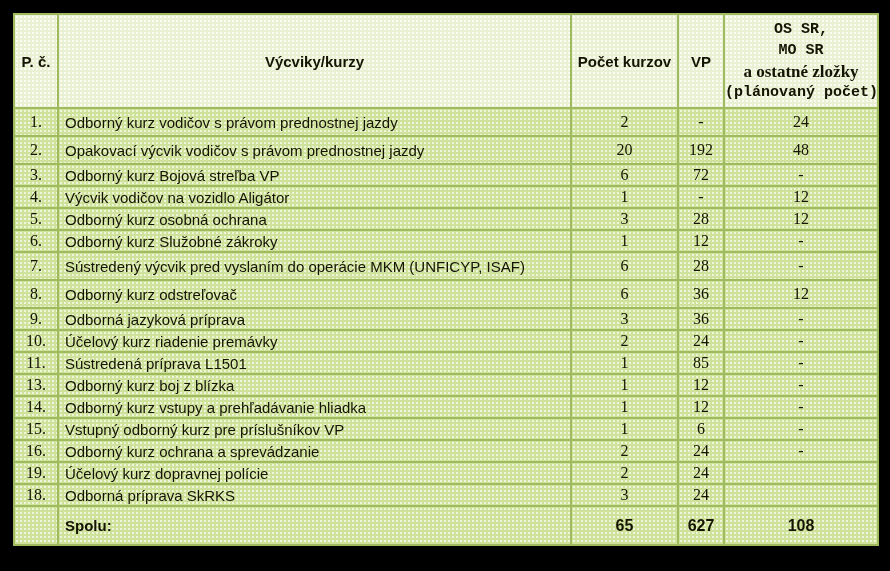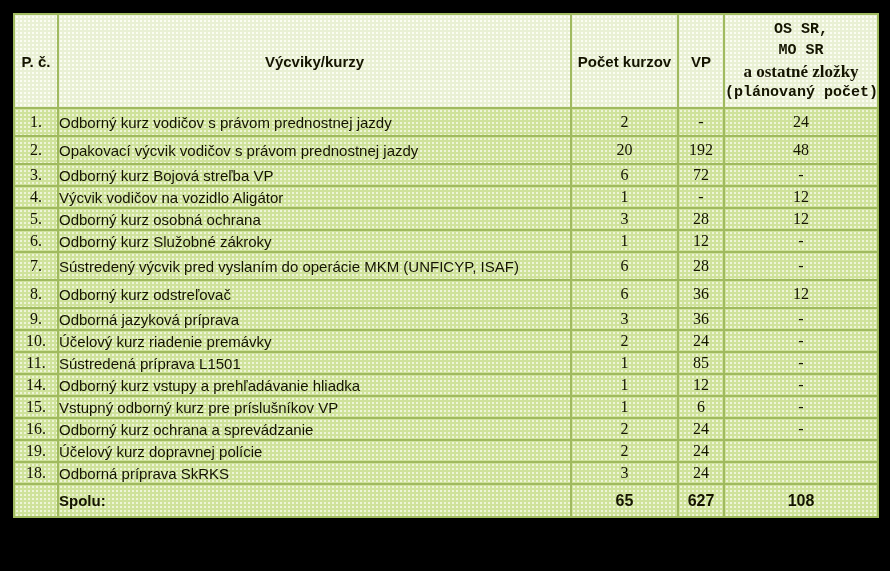--- a/index.html
+++ b/index.html
@@ -44,21 +44,21 @@
     background-color: #e9f0d4;
     background-image: radial-gradient(#fbfdf2 27%, rgba(0,0,0,0) 28%);
     background-size: 4px 4px;
   }
   thead tr { height: 94px; }
   tbody tr { height: 22px; }
   tbody tr:nth-child(1),
   tbody tr:nth-child(2),
   tbody tr:nth-child(7),
   tbody tr:nth-child(8) { height: 28px; }
-  tbody tr.total-row { height: 33px; }
+  tbody tr.total-row { height: 39px; }
 
   th.hdr {
     font-weight: bold;
     font-size: 15px;
     text-align: center;
     vertical-align: middle;
   }
   .col5-lines span {
     display: block;
     line-height: 21px;
@@ -72,20 +72,21 @@
   }
   td.num-cell {
     font-family: "Liberation Serif", serif;
     font-size: 16px;
     text-align: center;
     vertical-align: middle;
   }
   td.name-cell {
     font-size: 15px;
     text-align: left;
+    padding-left: 6px;
     vertical-align: middle;
   }
   td.val-cell {
     font-family: "Liberation Serif", serif;
     font-size: 16px;
     text-align: center;
     vertical-align: middle;
   }
   tr.total-row td {
     font-family: "Liberation Sans", sans-serif;
@@ -197,20 +198,27 @@
           <td class="val-cell fill-body">-</td>
         </tr>
         <tr>
           <td class="num-cell fill-body">11.</td>
           <td class="name-cell fill-body">Sústredená príprava L1501</td>
           <td class="val-cell fill-body">1</td>
           <td class="val-cell fill-body">85</td>
           <td class="val-cell fill-body">-</td>
         </tr>
         <tr>
+          <td class="num-cell fill-body">13.</td>
+          <td class="name-cell fill-body">Odborný kurz boj z blízka</td>
+          <td class="val-cell fill-body">1</td>
+          <td class="val-cell fill-body">12</td>
+          <td class="val-cell fill-body">-</td>
+        </tr>
+        <tr>
           <td class="num-cell fill-body">14.</td>
           <td class="name-cell fill-body">Odborný kurz vstupy a prehľadávanie hliadka</td>
           <td class="val-cell fill-body">1</td>
           <td class="val-cell fill-body">12</td>
           <td class="val-cell fill-body">-</td>
         </tr>
         <tr>
           <td class="num-cell fill-body">15.</td>
           <td class="name-cell fill-body">Vstupný odborný kurz pre príslušníkov VP</td>
           <td class="val-cell fill-body">1</td>

